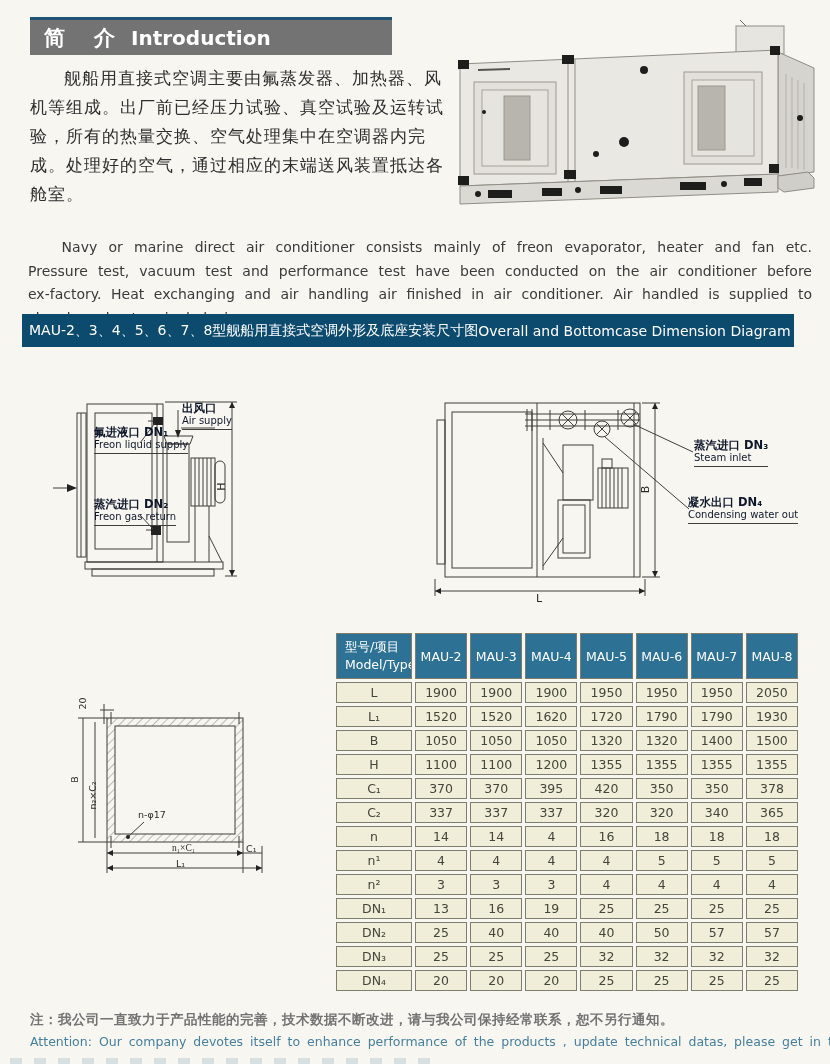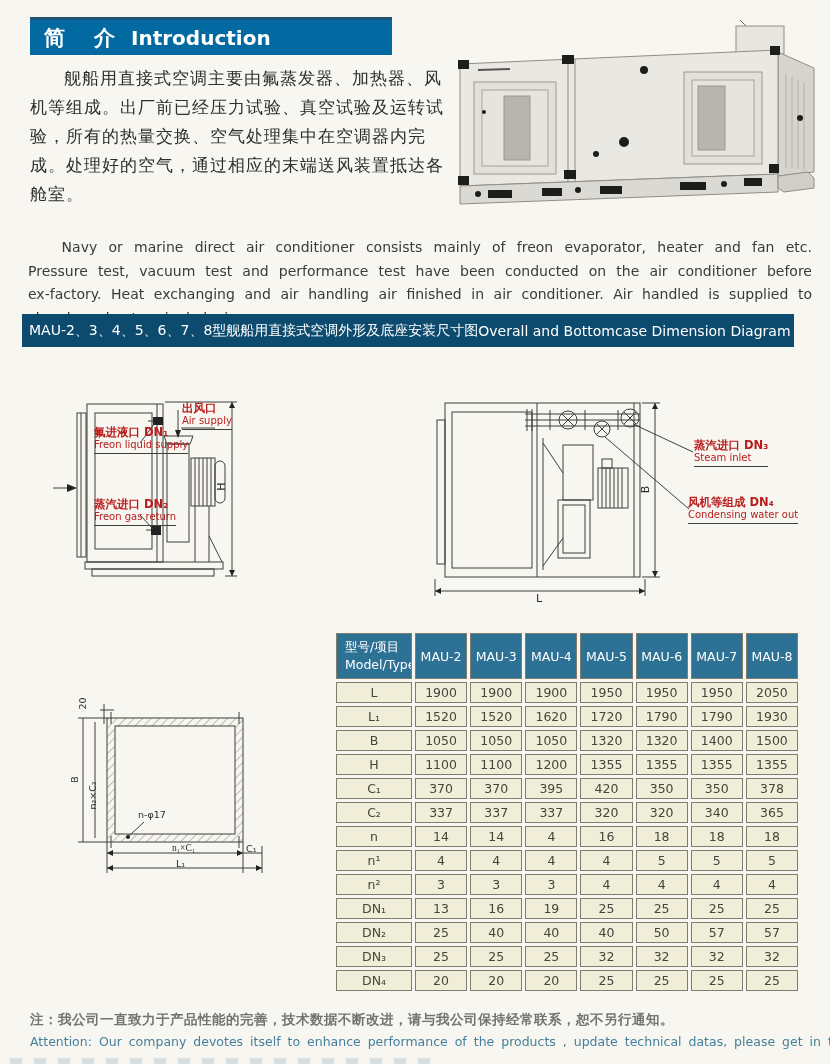--- a/index.html
+++ b/index.html
@@ -1,21 +1,21 @@
 <!DOCTYPE html>
 <html lang="zh"><head>
 <meta charset="utf-8">
 <style>
   html,body {margin:0; padding:0; background:#f7f6f1;}
   .page {position:relative; width:830px; height:1064px; background:#f7f6f1;
          font-family:"DejaVu Sans", sans-serif; overflow:hidden; margin:0 auto;}
 
   
   .title-bar {position:absolute; left:30px; top:17px; width:362px; height:38px;
-              background:#0369a1; border-top:3px solid #1f5475; box-sizing:border-box;
+              background:#737373; border-top:3px solid #1f5475; box-sizing:border-box;
               color:#fff; display:flex; align-items:center; padding-left:14px;}
   .title-zh {font-size:21px; font-weight:bold; letter-spacing:4px; margin-right:12px;}
   .title-en {font-size:20px; font-weight:bold;}
 
   
   .photo {position:absolute; left:448px; top:20px; width:374px; height:192px;}
 
   
   .para-zh {position:absolute; left:30px; top:64px; width:416px; font-size:17px;
             line-height:29px; color:#2e2e2e; text-indent:2em; letter-spacing:1px;}
@@ -28,21 +28,21 @@
            background:#0c4a6e; color:#fff; font-size:14px; display:flex;
            align-items:center; padding-left:7px; box-sizing:border-box;
            white-space:nowrap; overflow:hidden;}
 
   
   .diagram {position:absolute;}
   #diagram-side {left:45px; top:398px; width:200px; height:185px;}
   #diagram-top  {left:430px; top:398px; width:378px; height:207px;}
   #diagram-base {left:60px; top:690px; width:260px; height:196px;}
   .diagram svg {position:absolute; left:0; top:0;}
-  .dlabel {position:absolute; color:#b91c1c; line-height:1.25; white-space:nowrap;}
+  .dlabel {position:absolute; color:#0f172a; line-height:1.25; white-space:nowrap;}
   .dlabel .zh {display:block; font-size:11.5px; font-weight:bold;}
   .dlabel .en {display:block; font-size:10px;}
   .uline {border-bottom:1px solid #3f3f3b; padding-bottom:1px;}
   .dim {position:absolute; font-size:11px; color:#2b2b28; white-space:nowrap;}
   .dim.small {font-size:9.5px;}
   .rot {transform:rotate(-90deg); transform-origin:center center;}
 
   
   .spec-table {position:absolute; left:333px; top:630px; width:468px;
                border-collapse:separate; border-spacing:3px; table-layout:fixed;}
@@ -245,21 +245,21 @@
       <polygon class="fillc" points="11,190 11,196 5,193"></polygon>
       <polygon class="fillc" points="209,190 209,196 215,193"></polygon>
       <line class="line" x1="203" y1="26" x2="263" y2="54"></line>
       <line class="line" x1="175" y1="39" x2="259" y2="111"></line>
     </svg>
     <div class="dlabel" style="left:264px; top:40px;">
       <span class="zh">蒸汽进口 DN₃</span>
       <span class="en uline">Steam inlet</span>
     </div>
     <div class="dlabel" style="left:258px; top:97px;">
-      <span class="zh">风机等组成 DN₄</span>
+      <span class="zh">凝水出口 DN₄</span>
       <span class="en uline">Condensing water out</span>
     </div>
     <div class="dim rot" style="left:212px; top:85px;">B</div>
     <div class="dim" style="left:106px; top:194px;">L</div>
   </div>
 
   <div class="diagram" id="diagram-base">
     <svg viewBox="0 0 260 196" width="260" height="196">
       <defs>
         <pattern id="hatch" width="6" height="6" patternUnits="userSpaceOnUse" patternTransform="rotate(45)">

